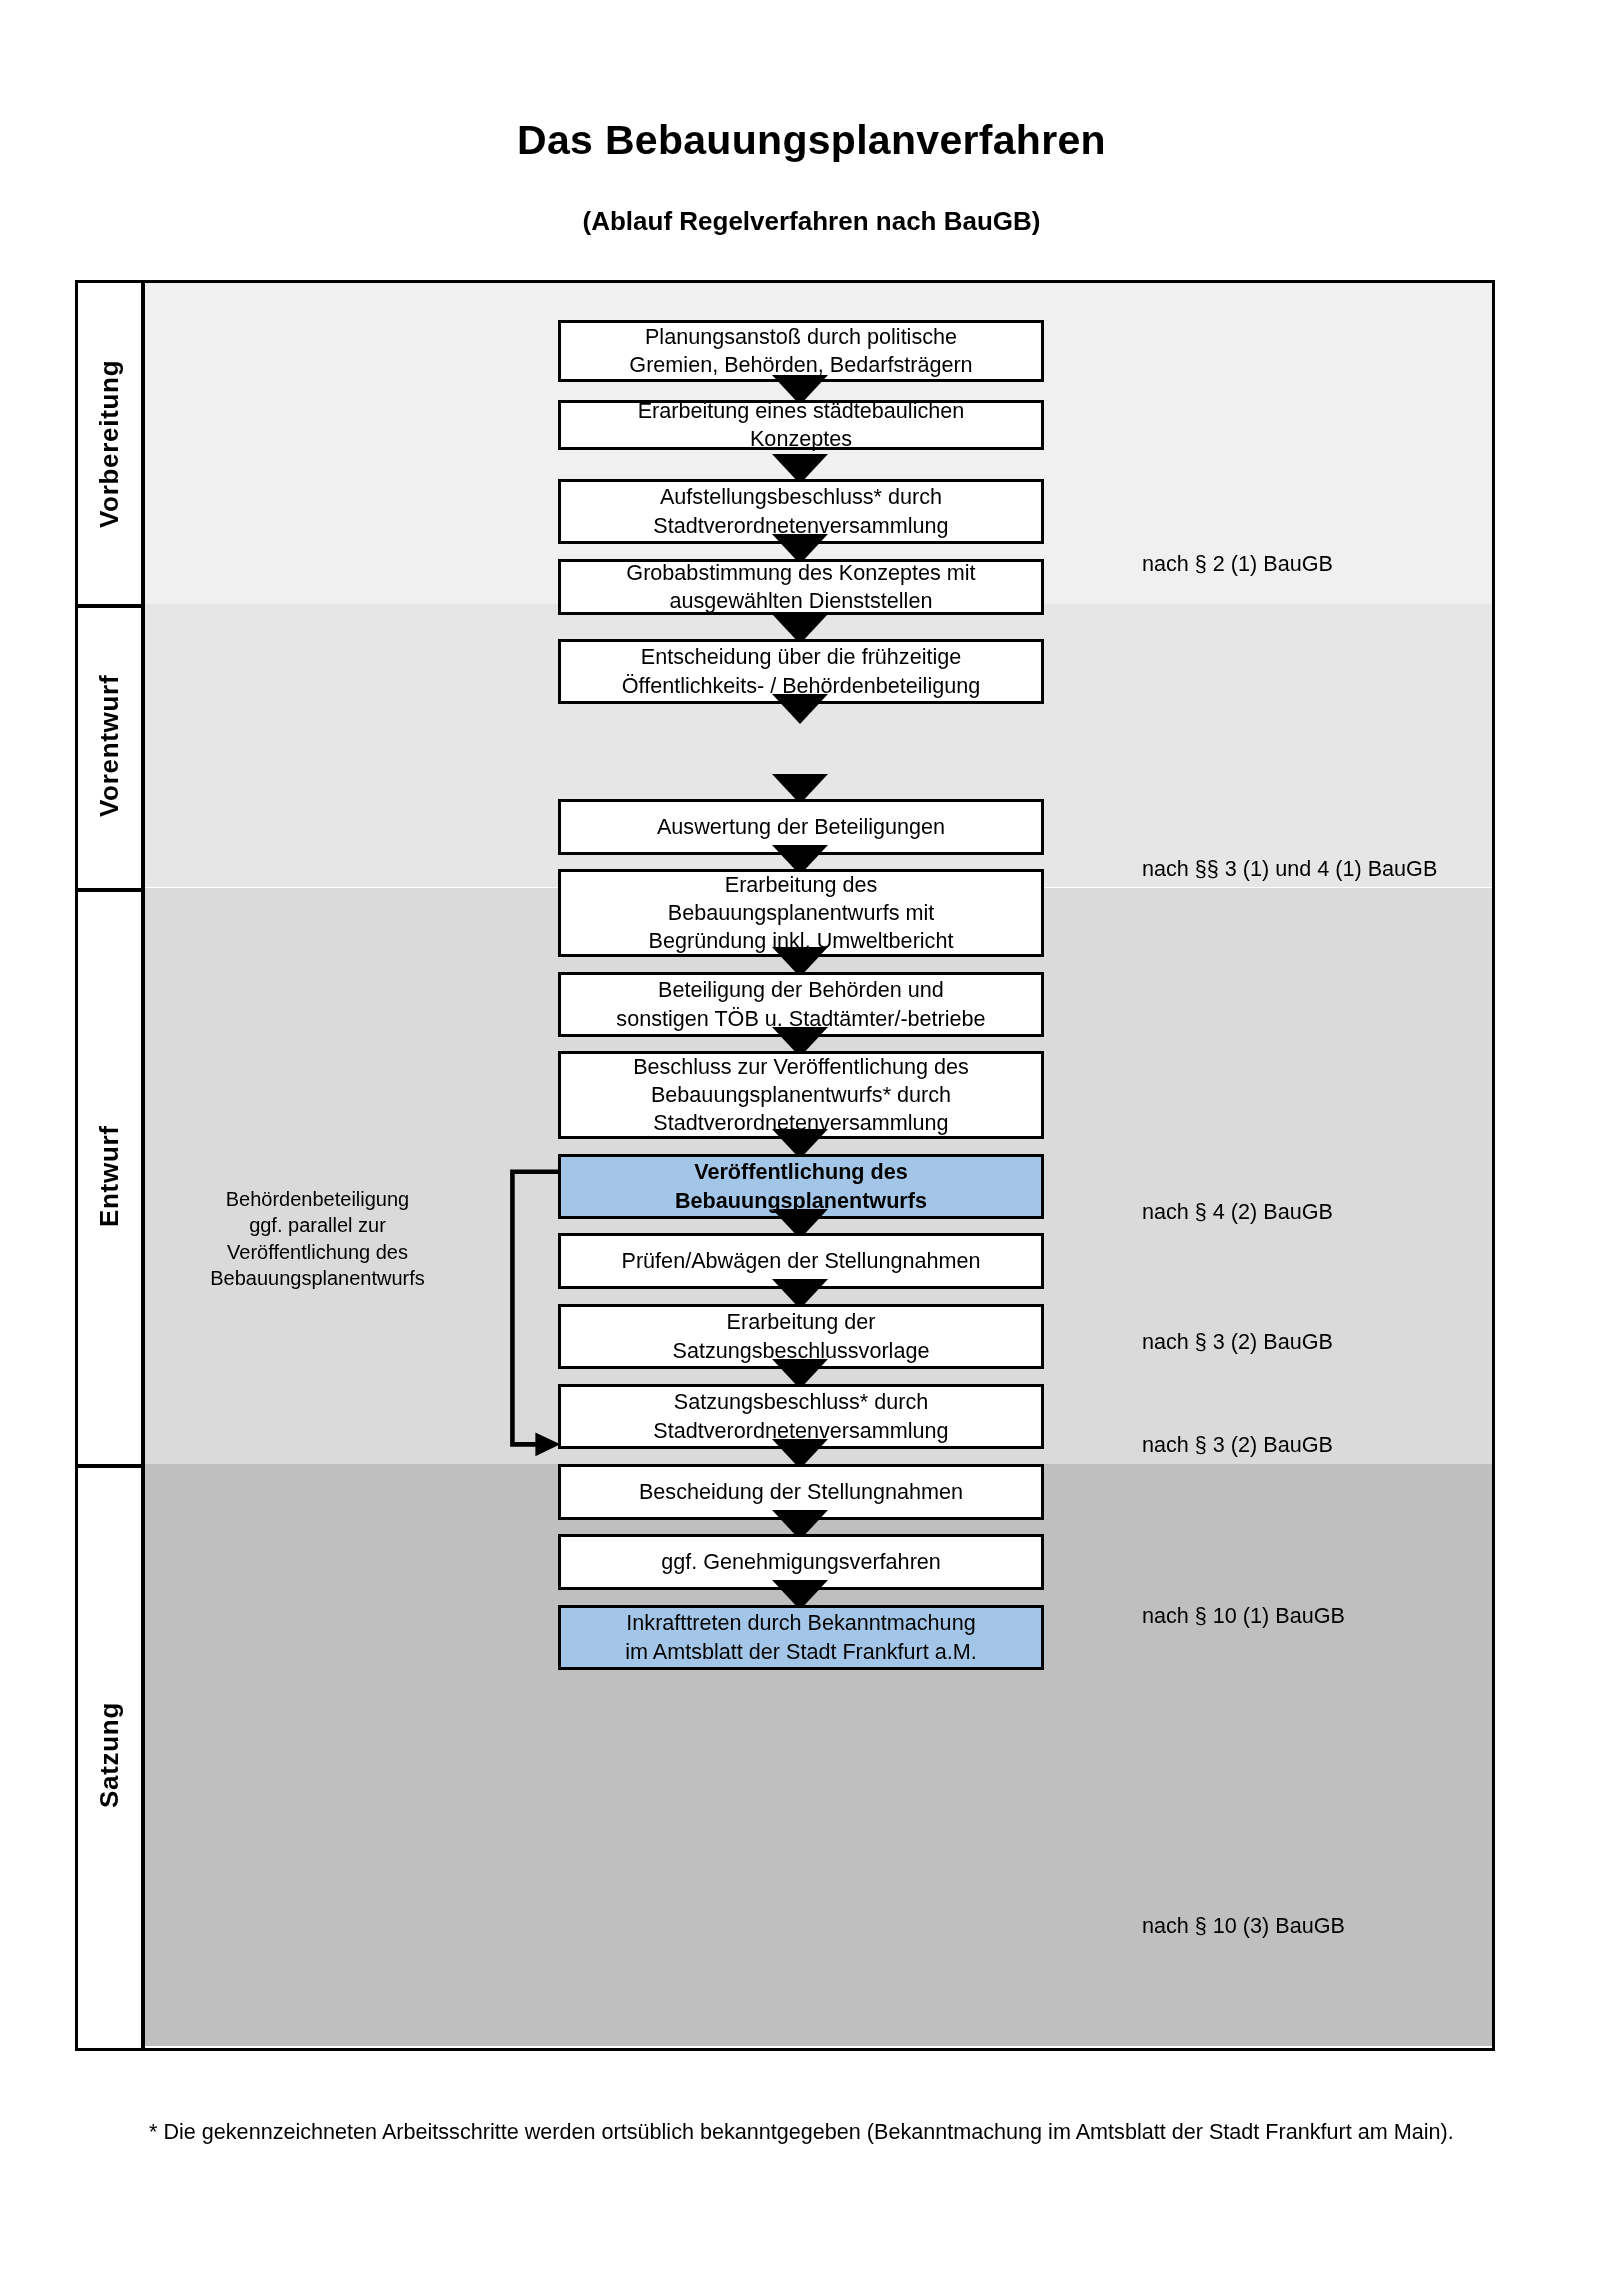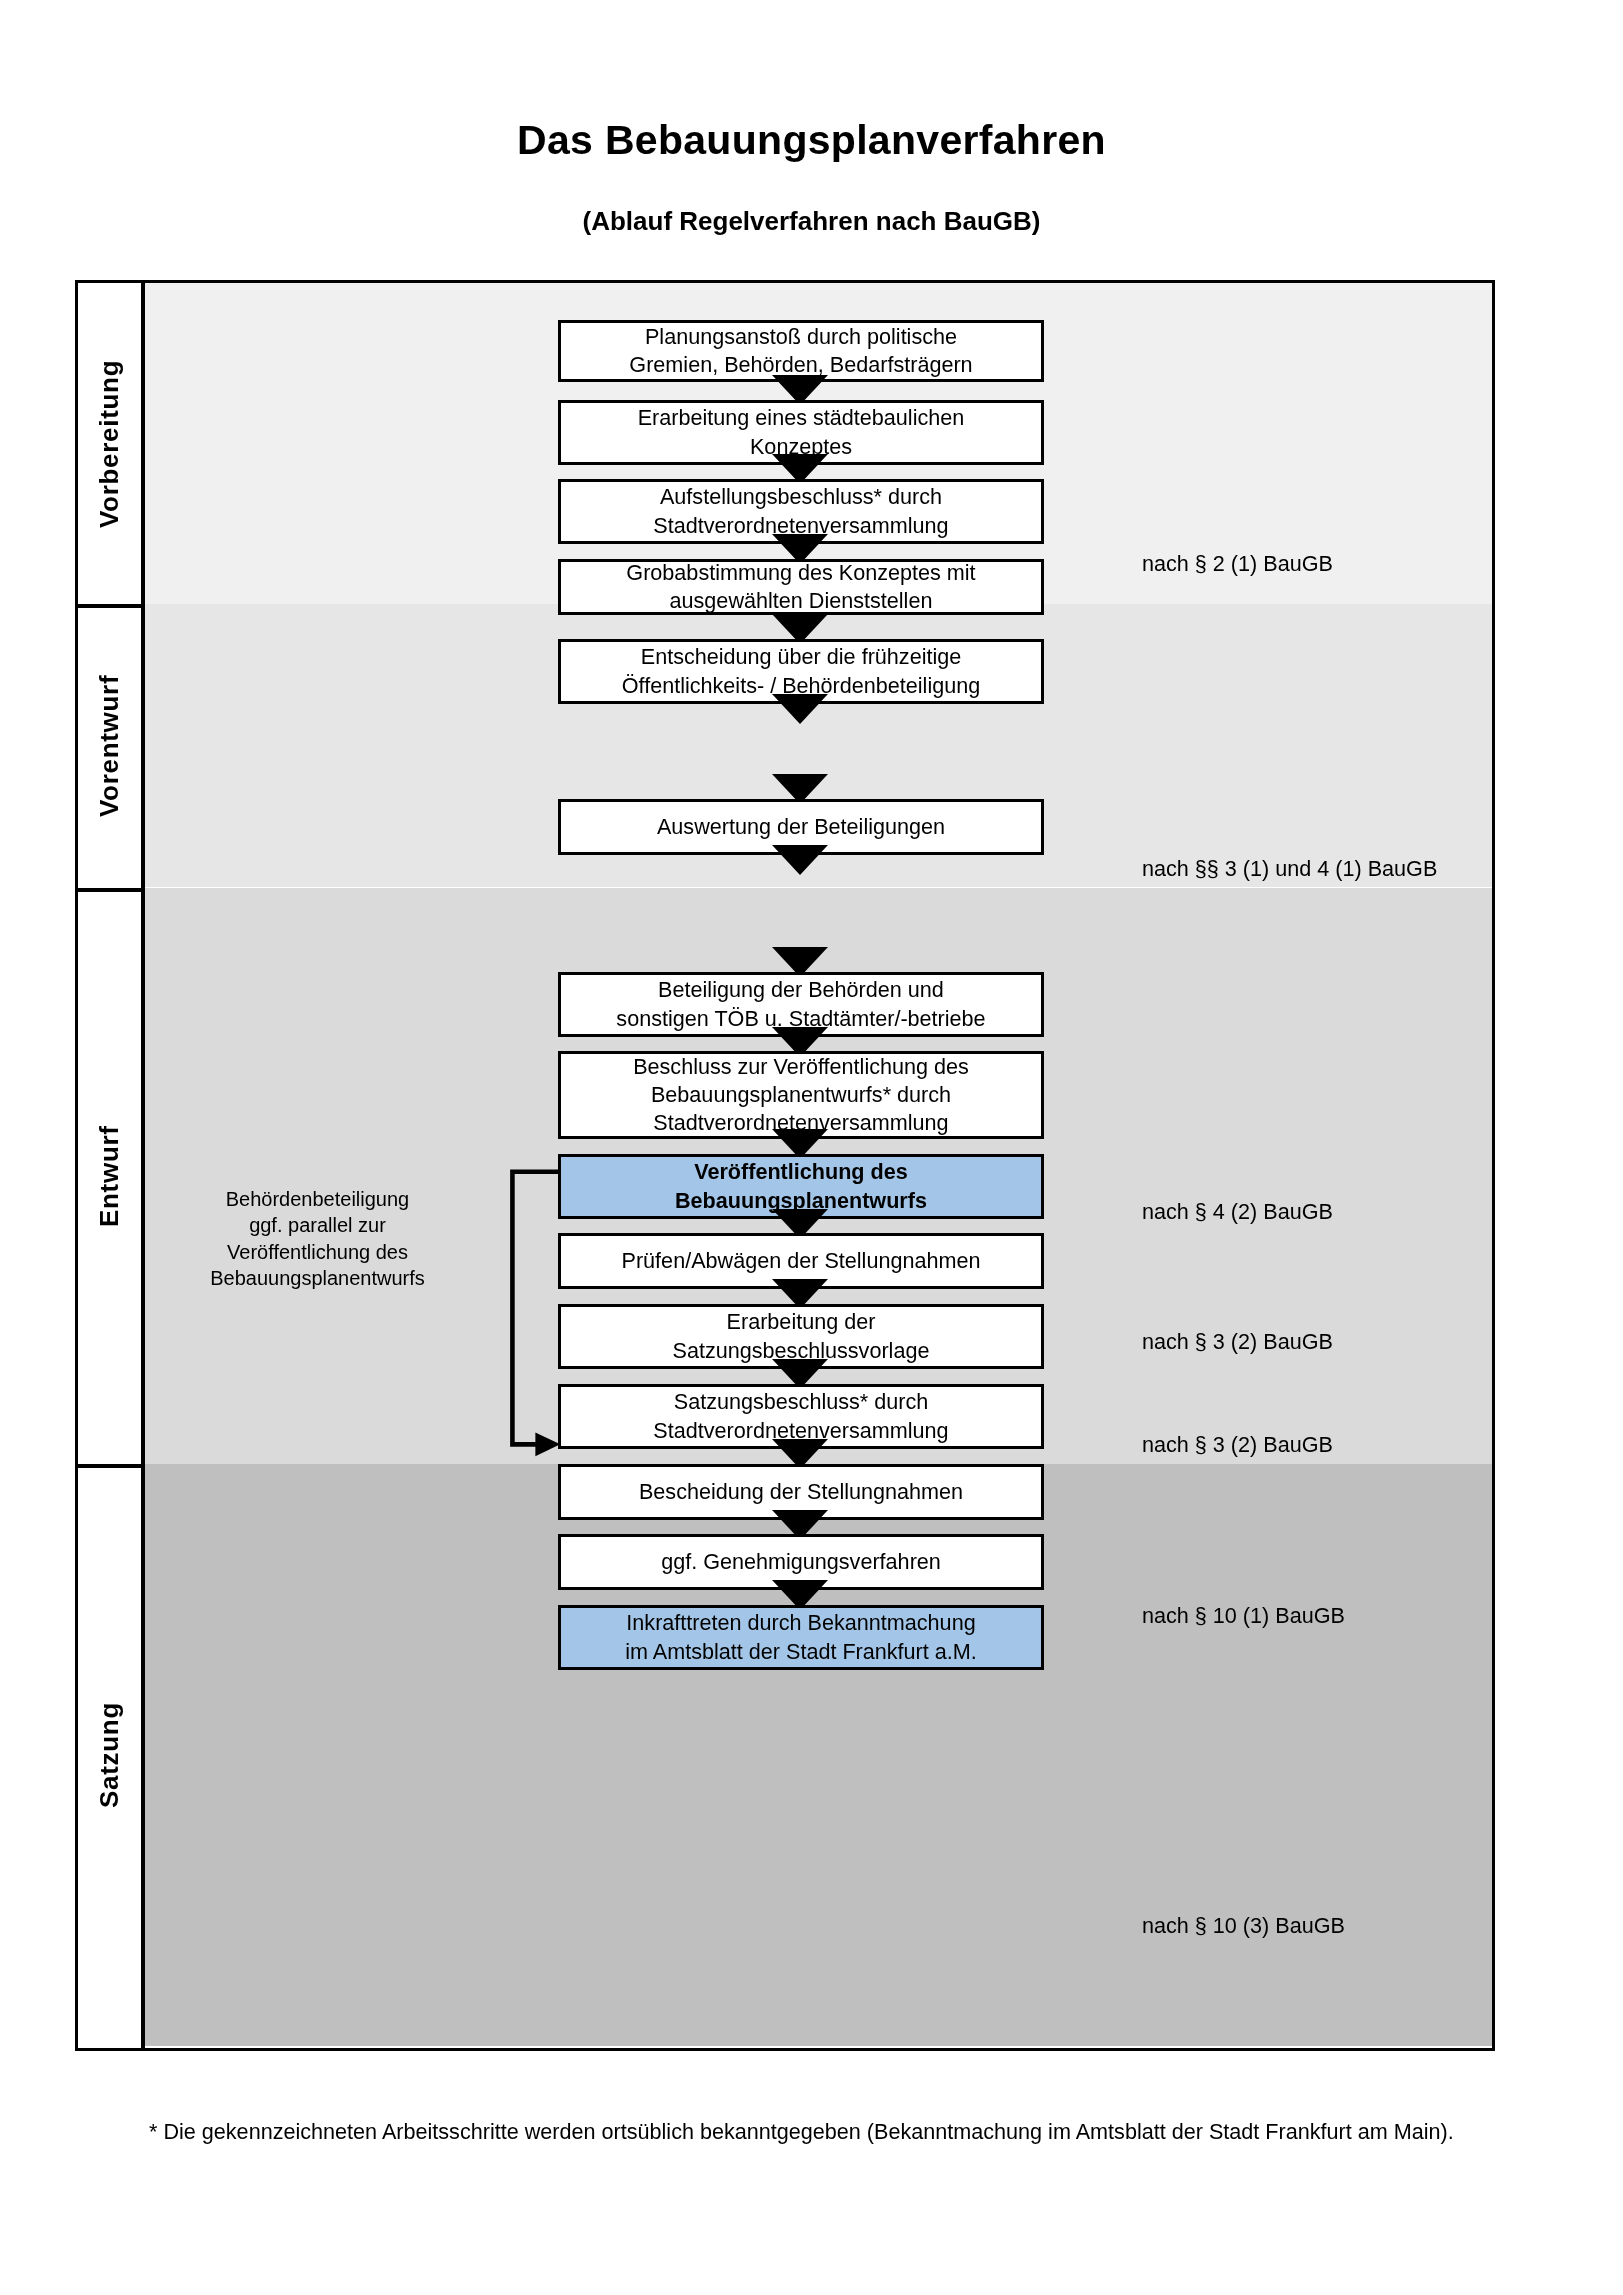--- a/index.html
+++ b/index.html
@@ -146,21 +146,21 @@
     <svg id="loop" viewBox="0 0 2158 2693" preserveAspectRatio="none">
       <path d="M 733 1356 L 663 1356 L 663 1772 L 703 1772" fill="none" stroke="#000" stroke-width="7"></path>
       <polygon points="698,1754 736,1772 698,1790" fill="#000"></polygon>
     </svg>
 
     <div class="pbox" style="top:37px;height:62px">
       <span class="t"><span>Planungsanstoß durch politische</span><br><span>Gremien, Behörden, Bedarfsträgern</span></span>
     </div>
     <div class="darrow" style="top:92px"></div>
 
-    <div class="pbox" style="top:117px;height:65px">
+    <div class="pbox" style="top:117px;height:50px">
       <span class="t"><span>Erarbeitung eines städtebaulichen</span><br><span>Konzeptes</span></span>
     </div>
     <div class="darrow" style="top:171px"></div>
 
     <div class="pbox" style="top:196px;height:65px">
       <span class="t"><b>Aufstellungsbeschluss*</b> durch<br><span>Stadtverordnetenversammlung</span></span>
     </div>
     <div class="darrow" style="top:251px"></div>
 
     <div class="pbox" style="top:276px;height:56px">
@@ -173,20 +173,23 @@
     </div>
     <div class="darrow" style="top:411px"></div>
 
     <div class="darrow" style="top:491px"></div>
 
     <div class="pbox" style="top:516px;height:56px">
       <span class="t">Auswertung der Beteiligungen</span>
     </div>
     <div class="darrow" style="top:562px"></div>
 
+    <div class="pbox" style="top:586px;height:88px">
+      <span class="t"><span>Erarbeitung des</span><br><span>Bebauungsplanentwurfs mit</span><br><span>Begründung inkl. Umweltbericht</span></span>
+    </div>
     <div class="darrow" style="top:664px"></div>
 
     <div class="pbox" style="top:689px;height:65px">
       <span class="t"><span>Beteiligung der Behörden und</span><br><span>sonstigen TÖB u. Stadtämter/-betriebe</span></span>
     </div>
     <div class="darrow" style="top:744px"></div>
 
     <div class="pbox" style="top:768px;height:88px">
       <span class="t"><b>Beschluss zur Veröffentlichung des</b><br><b>Bebauungsplanentwurfs*</b> durch<br><span>Stadtverordnetenversammlung</span></span>
     </div>

